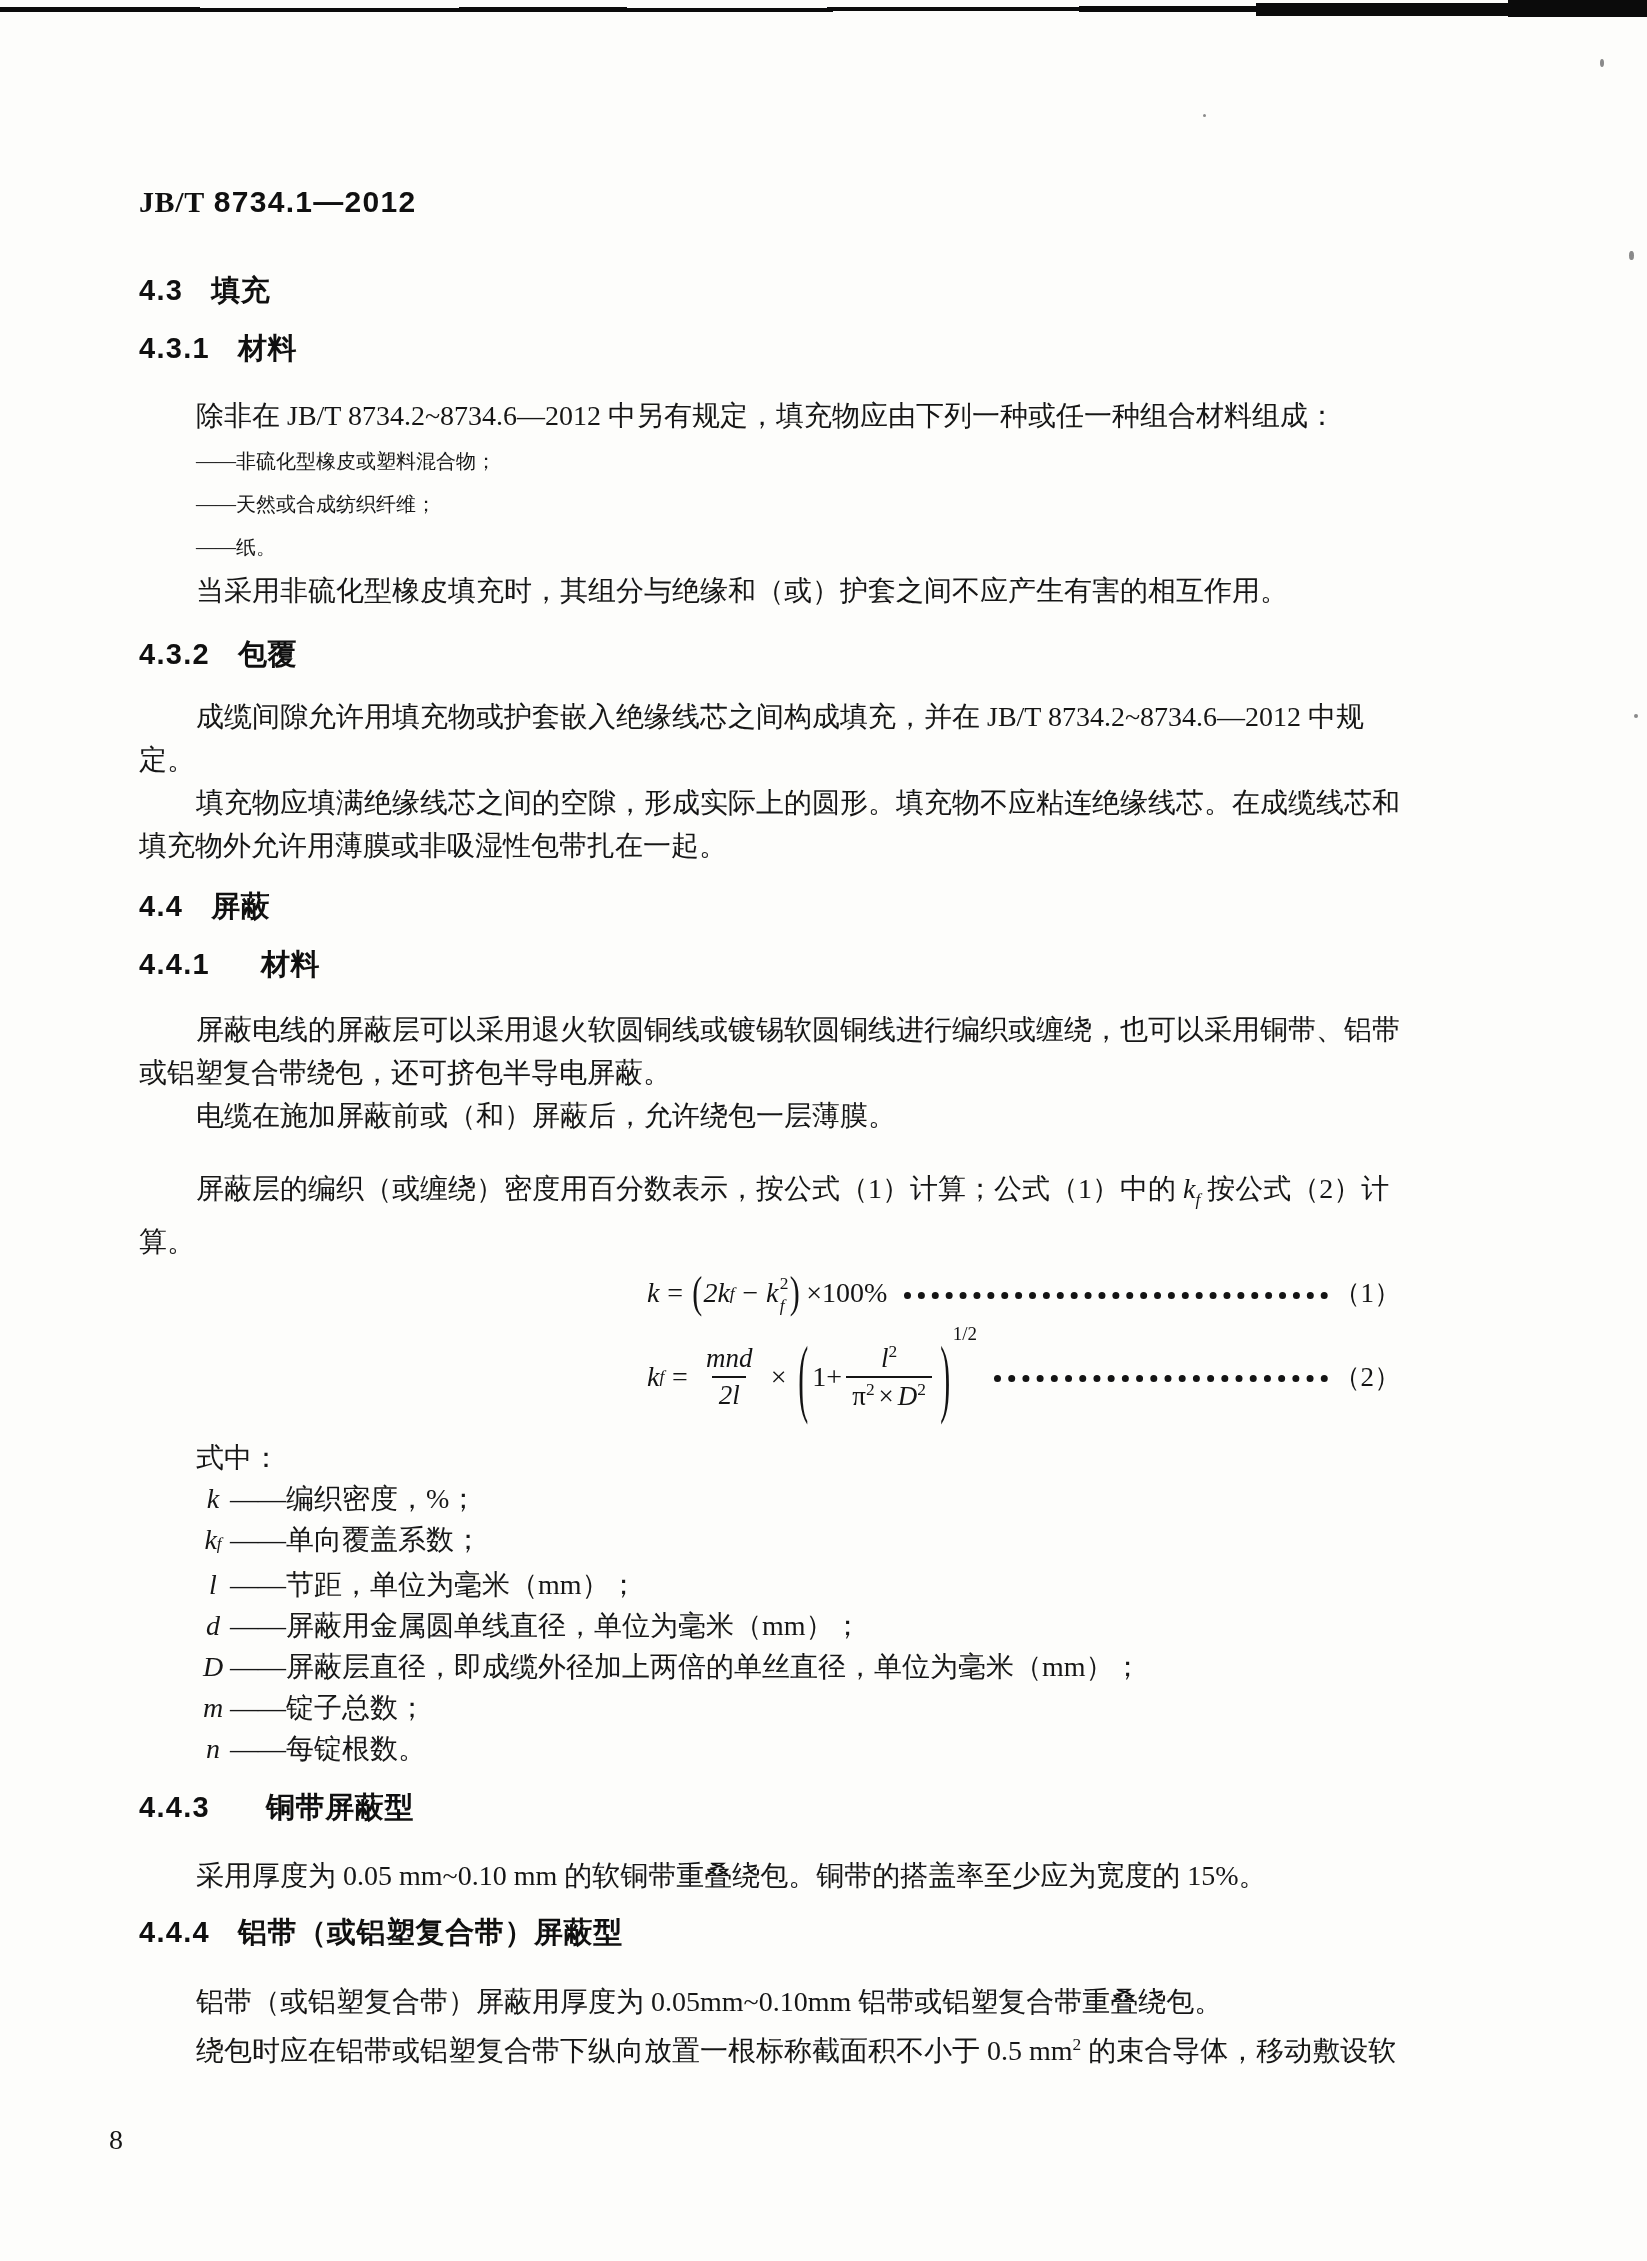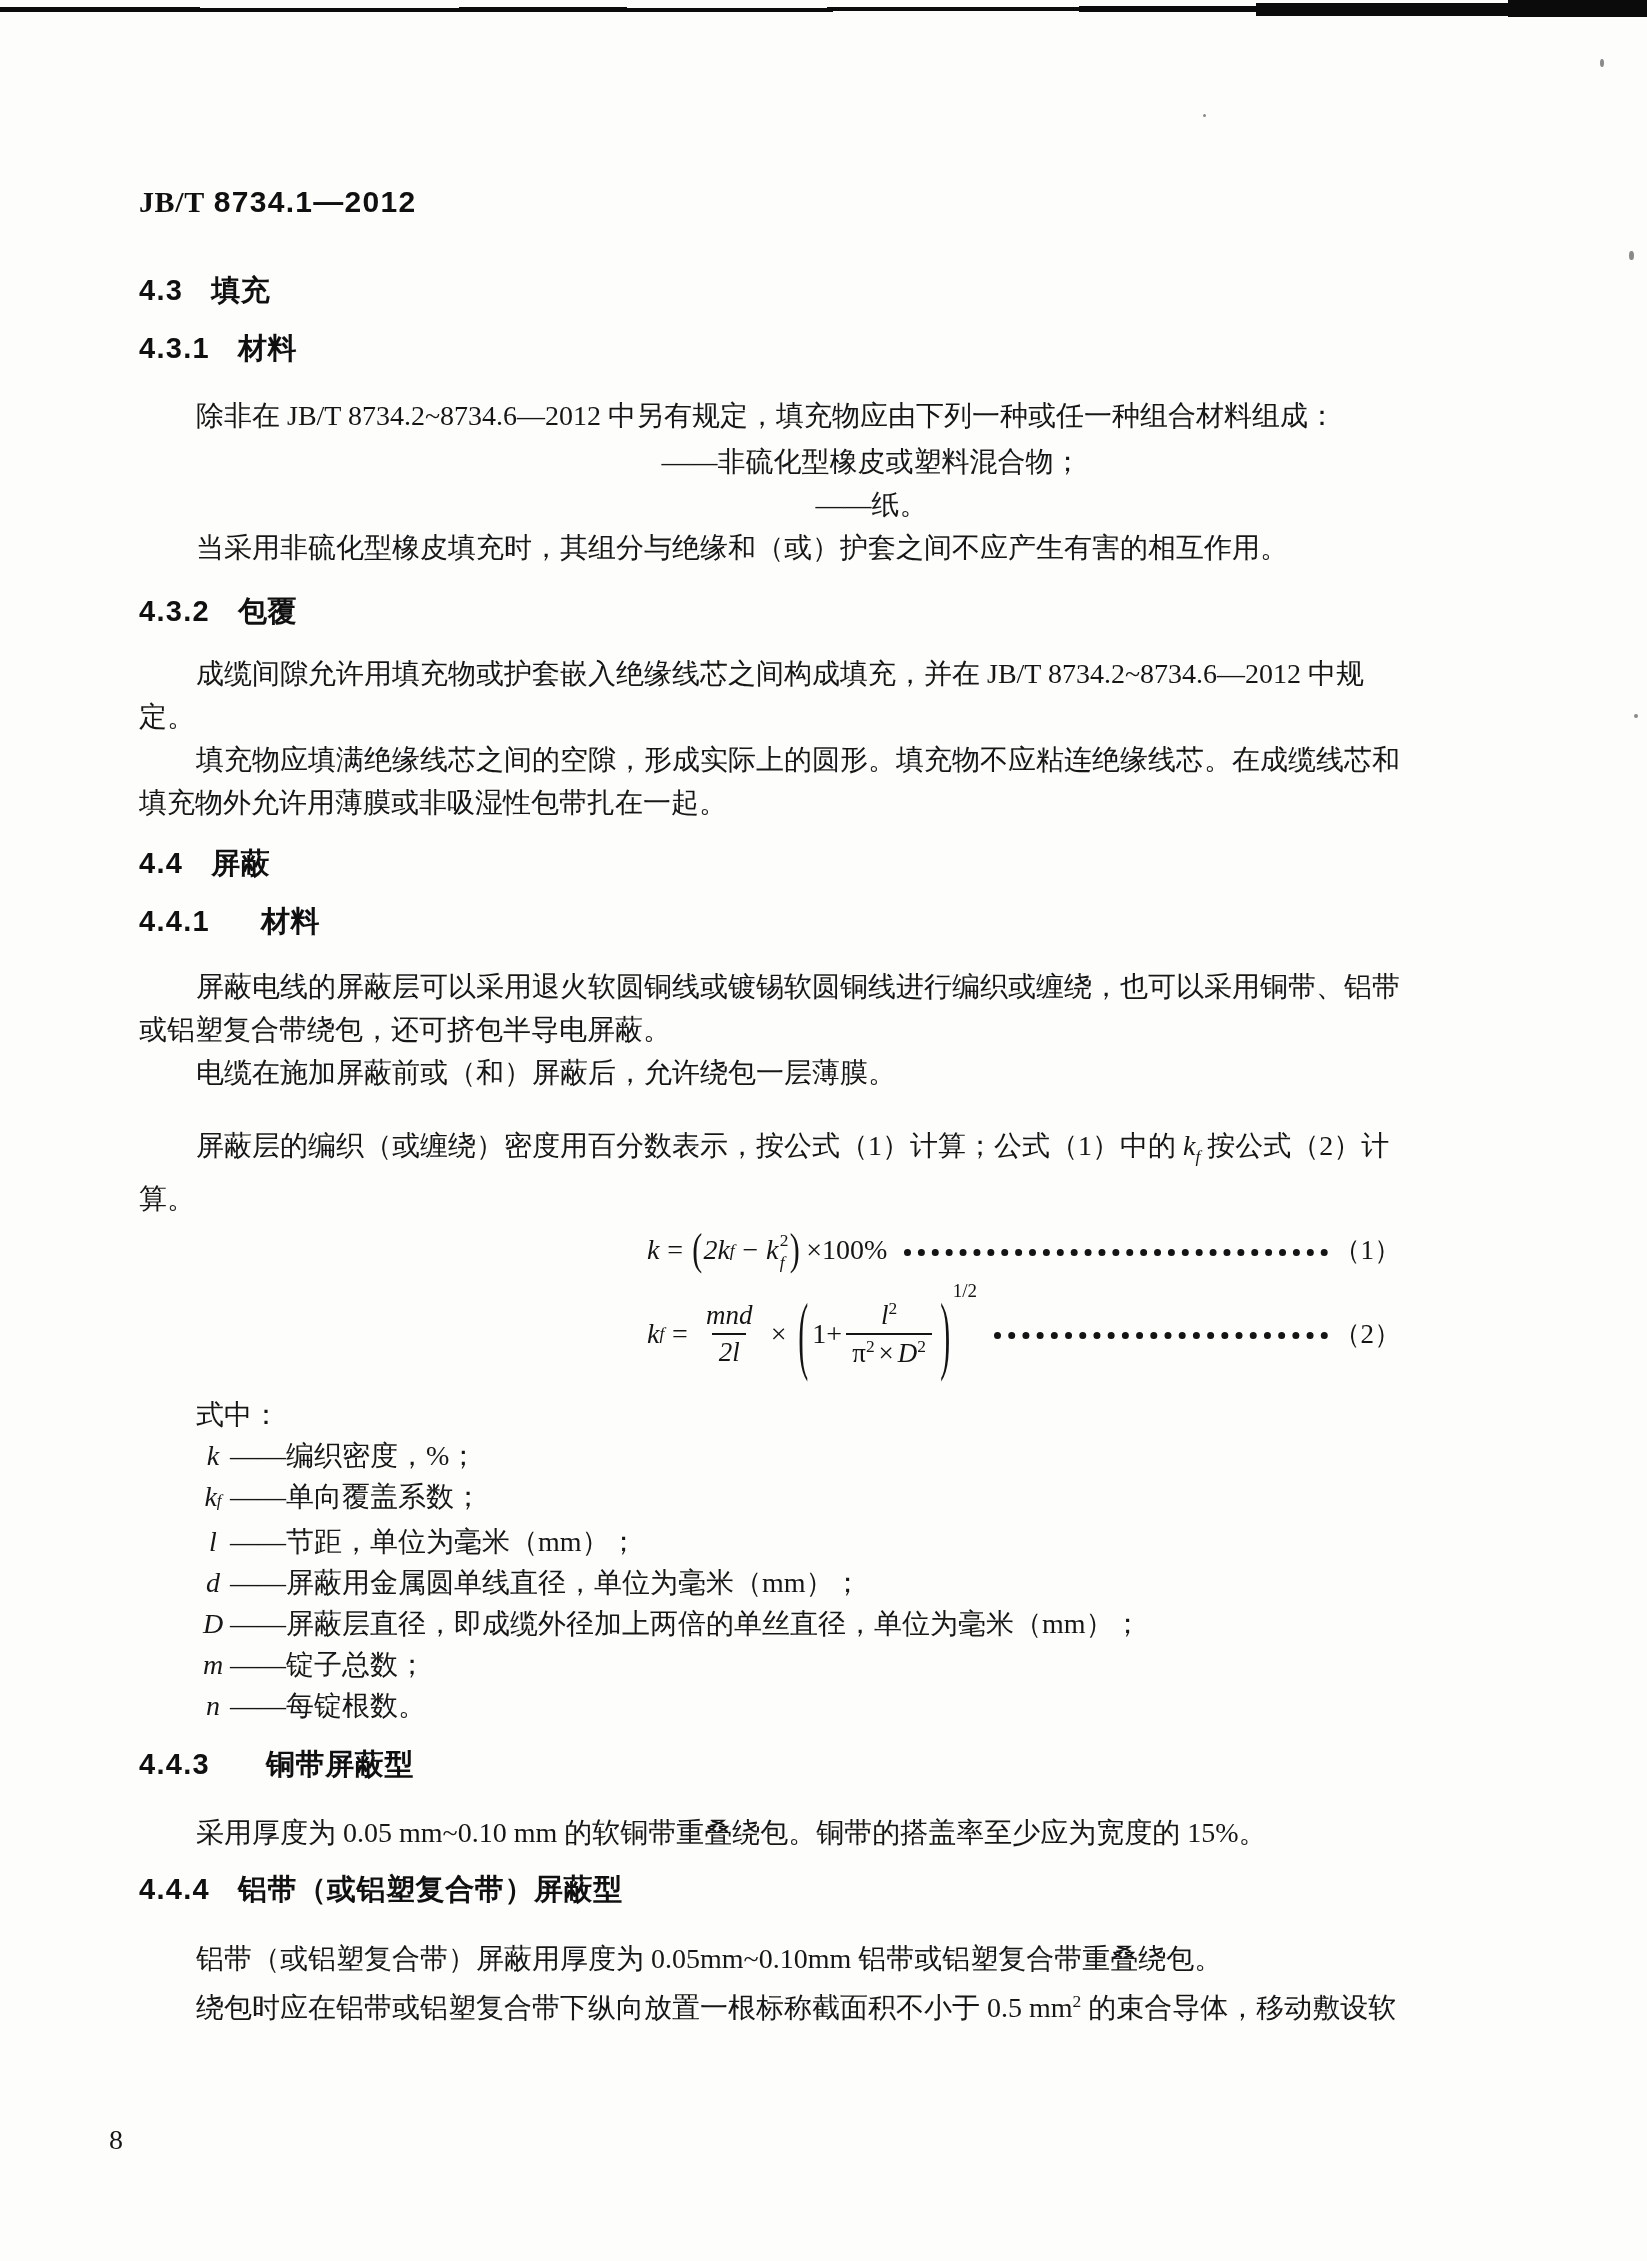--- a/index.html
+++ b/index.html
@@ -21,21 +21,21 @@
   .doc-header .std  { font-family:"Liberation Sans","DejaVu Sans",sans-serif; letter-spacing:1.3px; }
   .hd {
     display:flex; align-items:center;
     font-family:"Liberation Sans","DejaVu Sans",sans-serif;
     font-weight:700; font-size:29px; line-height:32px; color:#101010;
   }
   .hd .no { margin-right:28px; letter-spacing:1.3px; white-space:nowrap; }
   .hd .ti { letter-spacing:0.6px; white-space:nowrap; }
   .tline { font-size:28px; line-height:43px; white-space:nowrap; color:#161616; }
   .ind { padding-left:57px; }
-  .dash-item { font-size:28px; line-height:43px; padding-left:57px; white-space:nowrap;text-align:center; }
+  .dash-item { font-size:20px; line-height:43px; padding-left:57px; white-space:nowrap; }
   sup.s, sub.s { font-size:17.4px; }
   sub.it, sup.it { font-style:italic; }
   
   .f {
     display:flex; align-items:center;
     margin-left:508px; width:754px;
     font-size:28px; color:#141414;
   }
   .f1 { margin-top:6.5px; height:47px; }
   .f2 { margin-top:9px; height:102px; }
@@ -110,20 +110,21 @@
 
     <div class="hd mt-h431">
       <span class="no">4.3.1</span>
       <span class="ti">材料</span>
     </div>
 
     <div class="tline ind mt-p431a">除非在 JB/T 8734.2~8734.6—2012 中另有规定，填充物应由下列一种或任一种组合材料组成：</div>
 
     <div class="mt-list">
       <div class="dash-item">——非硫化型橡皮或塑料混合物；</div>
+      <div class="dash-item">——天然或合成纺织纤维；</div>
       <div class="dash-item">——纸。</div>
     </div>
 
     <div class="tline ind">当采用非硫化型橡皮填充时，其组分与绝缘和（或）护套之间不应产生有害的相互作用。</div>
 
     <div class="hd mt-h432">
       <span class="no">4.3.2</span>
       <span class="ti">包覆</span>
     </div>
 

